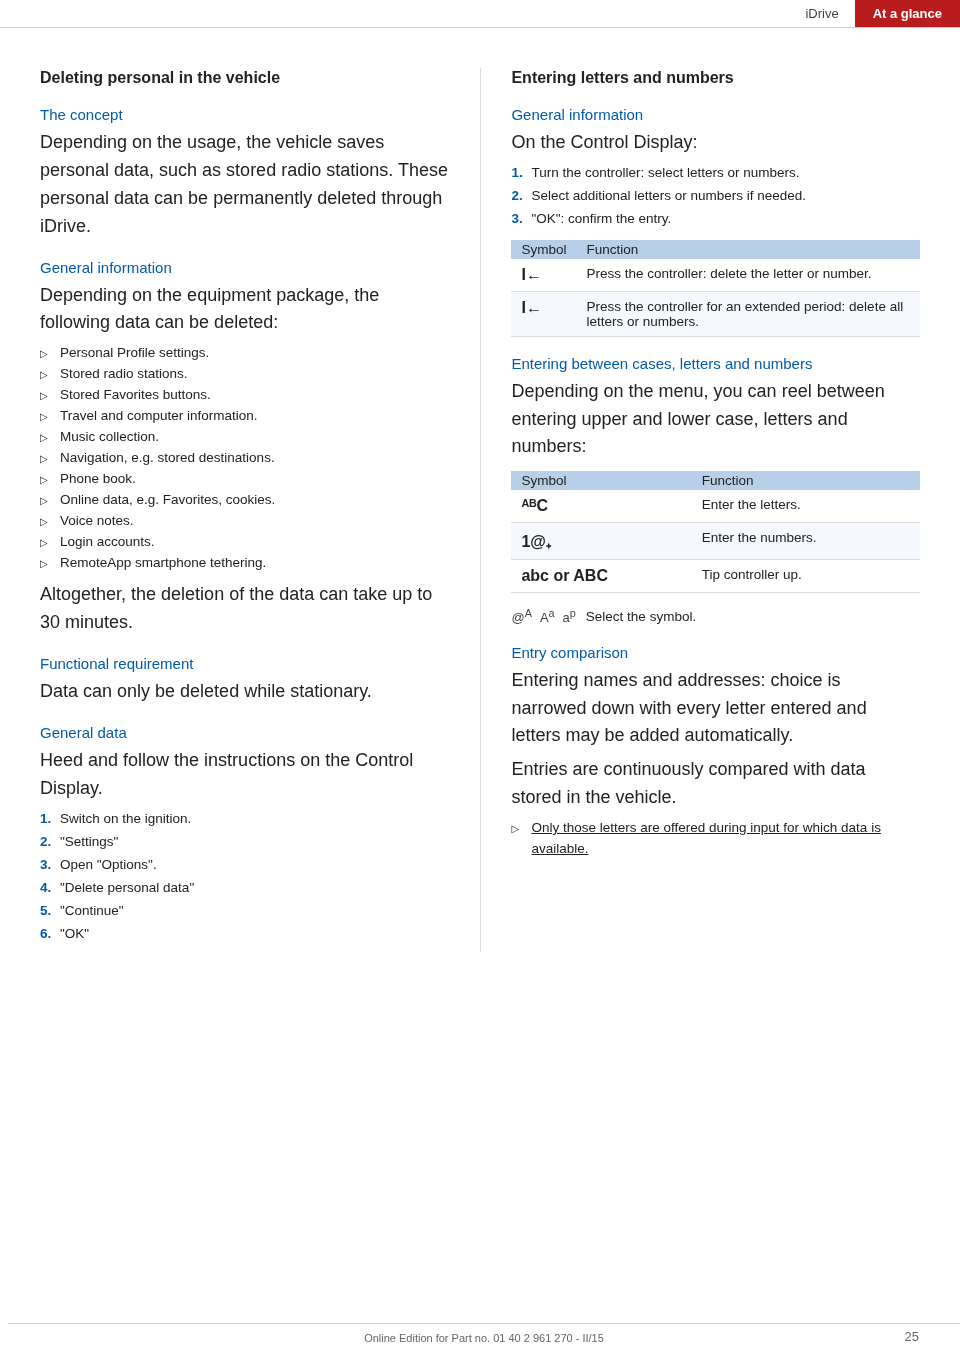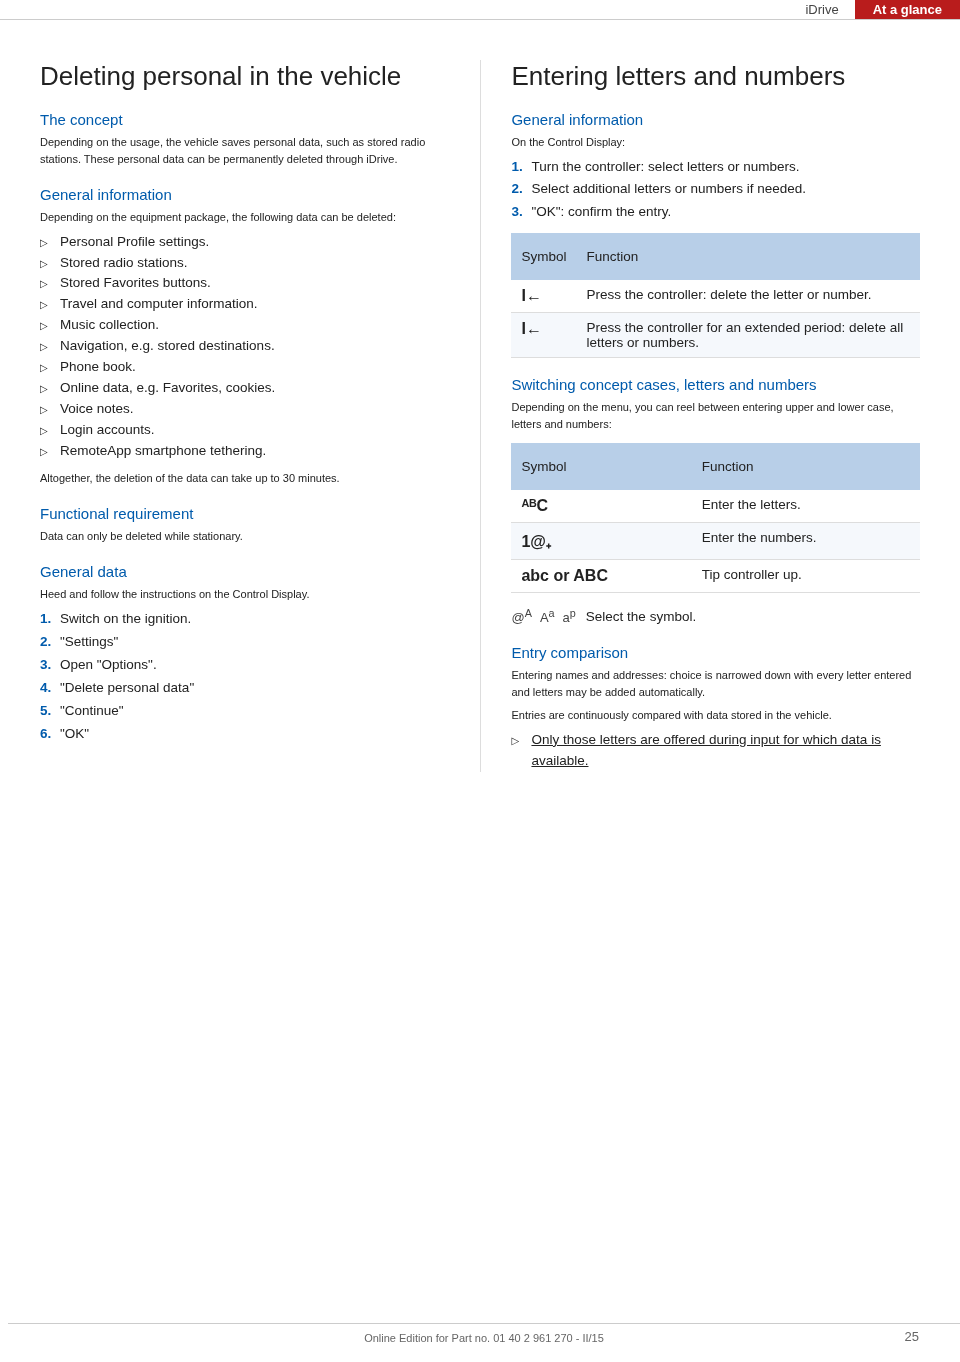--- a/index.html
+++ b/index.html
@@ -11,21 +11,21 @@
       background: #fff;
       color: #222;
       position: relative;
     }
 
     
     .header-bar {
       display: flex;
       justify-content: flex-end;
       align-items: center;
-      height: 20px;
+      height: 28px;
       border-bottom: 1px solid #ccc;
     }
     .header-tab {
       padding: 0 18px;
       height: 100%;
       display: flex;
       align-items: center;
       font-size: 13px;
       color: #444;
     }
@@ -54,37 +54,37 @@
     }
 
     
     .col-right {
       width: 460px;
       padding-left: 10px;
       border-left: 1px solid #ddd;
     }
 
     h1.section-title {
-      font-size: 26px;
-      font-weight: normal;
+      font-size: 16px;
+      font-weight: bold;
       color: #222;
       margin-bottom: 18px;
       line-height: 1.25;
     }
 
     h2.sub-heading {
       font-size: 15px;
       font-weight: normal;
       color: #005bac;
       margin-top: 18px;
       margin-bottom: 6px;
     }
 
     p.body-text {
-      font-size: 11px;
+      font-size: 18px;
       line-height: 1.55;
       color: #222;
       margin-bottom: 6px;
     }
 
     
     .bullet-list {
       list-style: none;
       margin: 4px 0 8px 0;
       padding: 0;
@@ -128,21 +128,21 @@
 
     
     .symbol-table {
       width: 100%;
       border-collapse: collapse;
       margin: 10px 0 14px 0;
       font-size: 13.5px;
     }
     .symbol-table thead tr th {
       background: #b8cfe8;
-      padding: 16px 10px;
+      padding: 2px 10px;
       text-align: left;
       font-weight: normal;
       font-size: 13.5px;
     }
     .symbol-table tbody tr td {
       padding: 7px 10px;
       vertical-align: top;
       border-bottom: 1px solid #ddd;
     }
     .symbol-table tbody tr:nth-child(even) td {
@@ -306,21 +306,21 @@
             <td><span class="symbol-icon">I←</span></td>
             <td>Press the controller: delete the letter or number.</td>
           </tr>
           <tr>
             <td><span class="symbol-icon">I←</span></td>
             <td>Press the controller for an extended period: delete all letters or numbers.</td>
           </tr>
         </tbody>
       </table>
 
-      <h2 class="sub-heading">Switching concept cases, letters and numbers</h2>
+      <h2 class="sub-heading">Entering between cases, letters and numbers</h2>
       <p class="body-text">Depending on the menu, you can reel between entering upper and lower case, letters and numbers:</p>
 
       <table class="symbol-table">
         <thead>
           <tr>
             <th>Symbol</th>
             <th>Function</th>
           </tr>
         </thead>
         <tbody>

